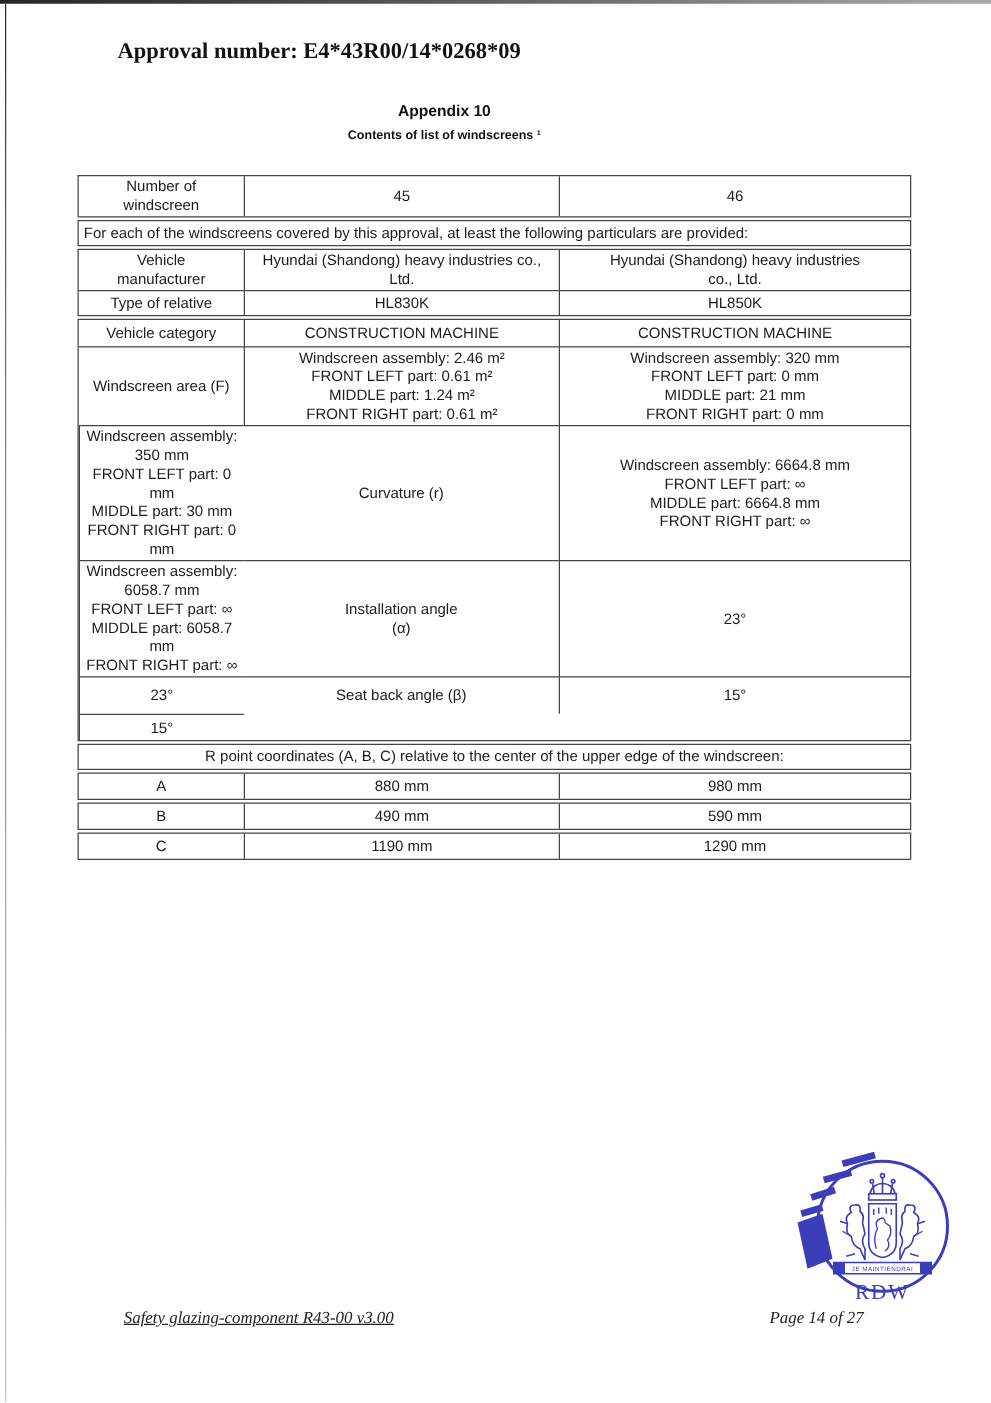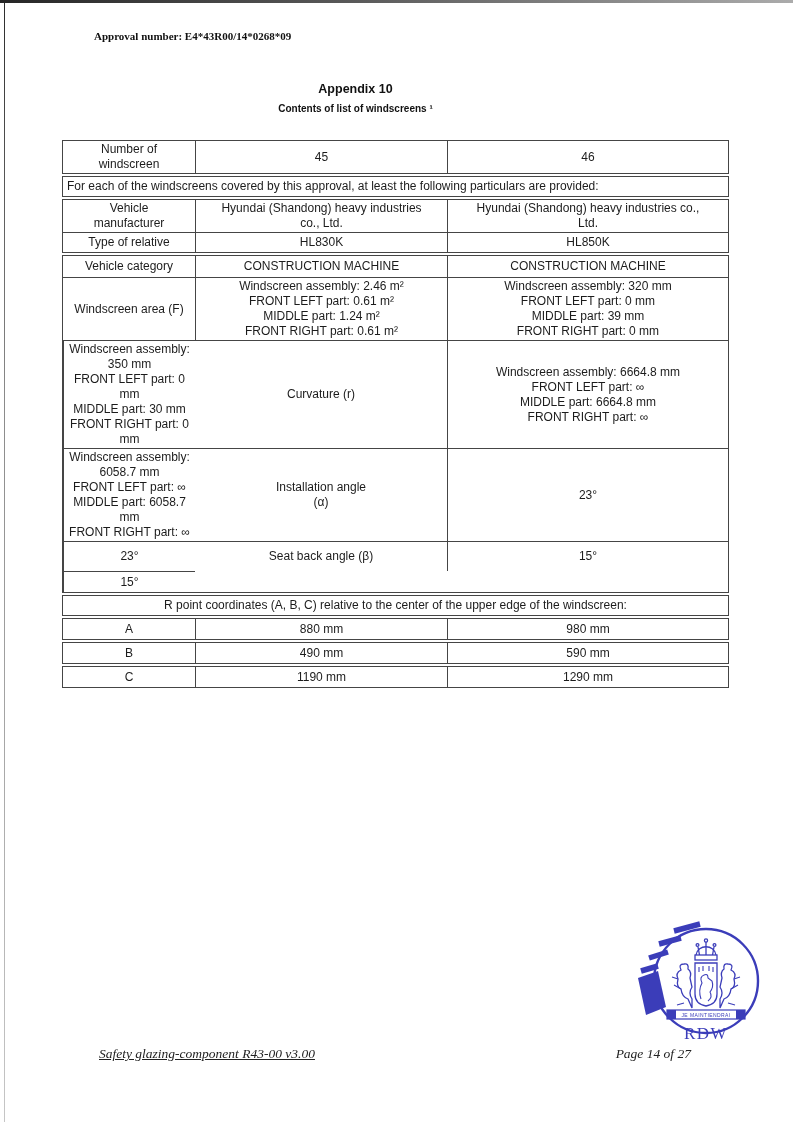--- a/index.html
+++ b/index.html
@@ -10,21 +10,21 @@
     overflow:hidden;
   }
   
   .top-edge { position:absolute; top:0; left:0; right:0; height:3px;
     background:linear-gradient(90deg,#262626 0%,#5a5a5a 45%,#ababab 100%); }
   .left-edge { position:absolute; top:3px; bottom:0; left:4px; width:1px;
     background:linear-gradient(#2c2c2c 0%, #8a8a8a 35%, #c6c6c6 100%); }
 
   .approval { position:absolute; top:30px; left:94px;
     font-family:"Liberation Serif","DejaVu Serif",serif; font-weight:bold;
-    font-size:11px; color:#111; }
+    font-size:18px; color:#111; }
   .titles { position:absolute; top:82px; left:0; width:711px; text-align:center; }
   .appendix { font-weight:bold; font-size:12.5px; color:#111; }
   .subtitle { font-weight:bold; font-size:10px; color:#111; margin-top:7px; }
 
   .doc-table { position:absolute; top:140px; left:62px; width:667px; }
   .sec { display:grid; grid-template-columns:132px 252px 281px;
     border:1px solid #454545; margin-bottom:2px; background:#fff; }
   .cell { display:flex; align-items:center; justify-content:center;
     text-align:center; white-space:pre-line; padding:1px 4px;
     font-size:12px; line-height:15px; color:#1c1c1c; }
@@ -69,43 +69,43 @@
       <div class="cell col3 h32">46</div>
     </div>
 
     <div class="sec">
       <div class="cell note-cell h19">For each of the windscreens covered by this approval, at least the following particulars are provided:</div>
     </div>
 
     <div class="sec">
       <div class="cell h32">Vehicle
 manufacturer</div>
+      <div class="cell col3 h32">Hyundai (Shandong) heavy industries co.,
+Ltd.</div>
       <div class="cell col2 h32">Hyundai (Shandong) heavy industries
 co., Ltd.</div>
-      <div class="cell col3 h32">Hyundai (Shandong) heavy industries co.,
-Ltd.</div>
       <div class="cell bt h20">Type of relative</div>
       <div class="cell col2 bt h20">HL830K</div>
       <div class="cell col3 bt h20">HL850K</div>
     </div>
 
     <div class="sec">
       <div class="cell h21">Vehicle category</div>
       <div class="cell col2 h21">CONSTRUCTION MACHINE</div>
       <div class="cell col3 h21">CONSTRUCTION MACHINE</div>
 
       <div class="cell bt h62">Windscreen area (F)</div>
       <div class="cell col3 bt h62">Windscreen assembly: 2.46 m²
 FRONT LEFT part: 0.61 m²
 MIDDLE part: 1.24 m²
 FRONT RIGHT part: 0.61 m²</div>
 
       <div class="cell col2 bt h62">Windscreen assembly: 320 mm
 FRONT LEFT part: 0 mm
-MIDDLE part: 39 mm
+MIDDLE part: 21 mm
 FRONT RIGHT part: 0 mm</div>
       <div class="cell col3 bt h62">Windscreen assembly: 350 mm
 FRONT LEFT part: 0 mm
 MIDDLE part: 30 mm
 FRONT RIGHT part: 0 mm</div>
 
       <div class="cell bt h62">Curvature (r)</div>
       <div class="cell col2 bt h62">Windscreen assembly: 6664.8 mm
 FRONT LEFT part: ∞
 MIDDLE part: 6664.8 mm

